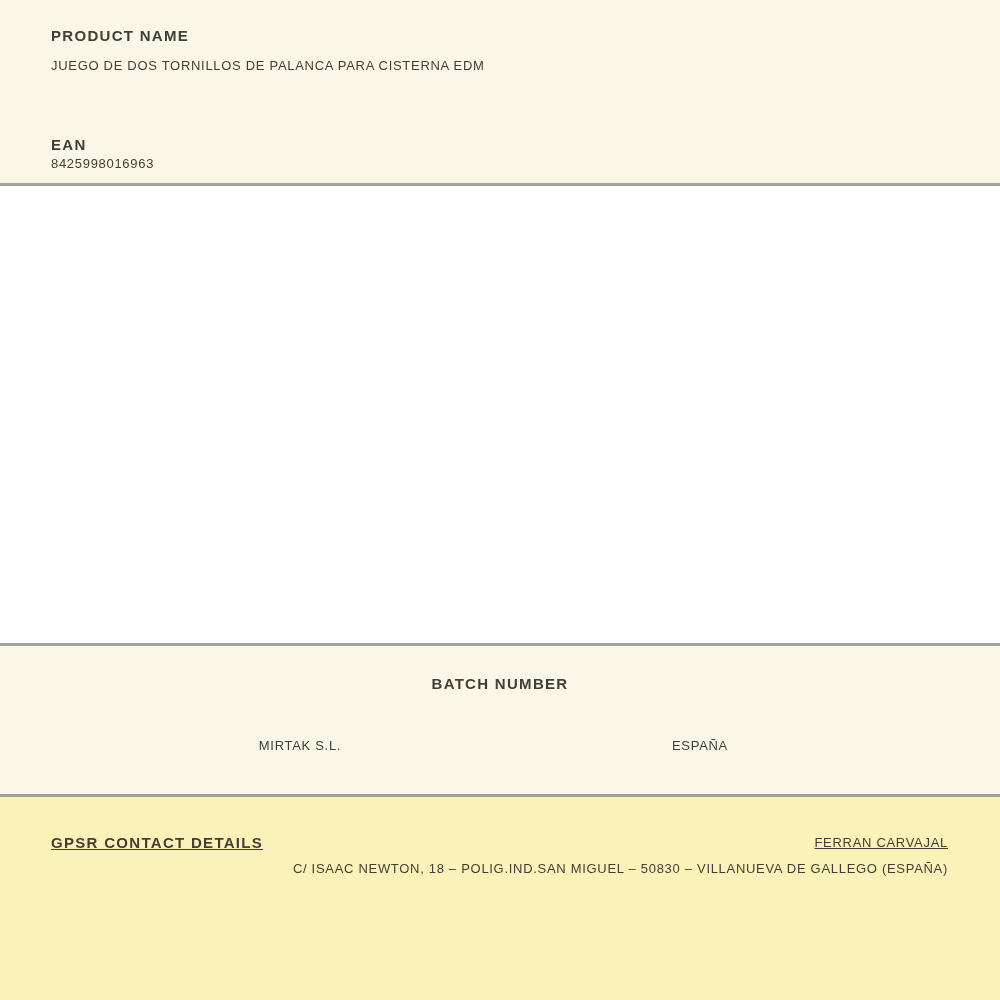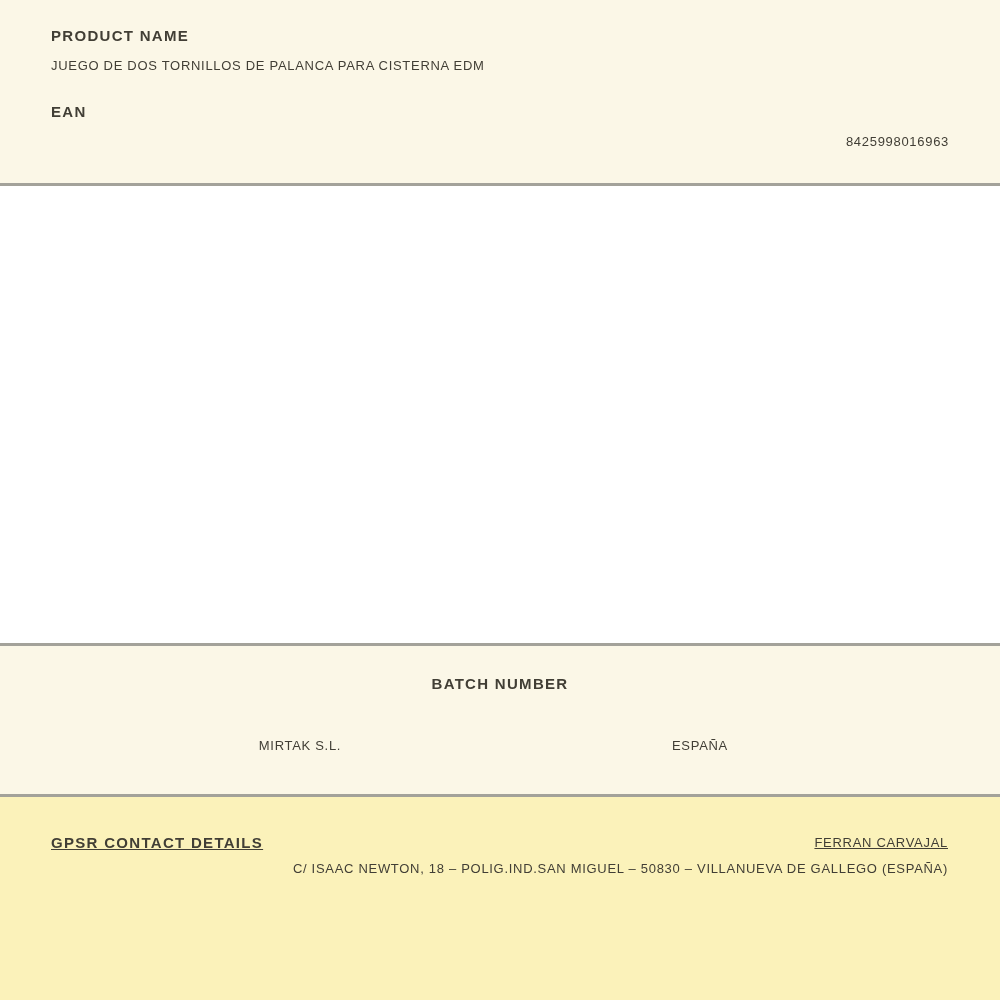--- a/index.html
+++ b/index.html
@@ -37,22 +37,22 @@
     color: var(--text);
   }
   .value {
     font-size: 13px;
     font-weight: 400;
     letter-spacing: 0.7px;
     line-height: 17px;
     color: var(--text);
   }
   .sec.top .value.product { margin-top: 13px; }
-  .sec.top .label.ean { margin-top: 29px; }
-  .sec.top .value.ean-code { margin-top: 13px; text-align: right; }
+  .sec.top .label.ean { margin-top: 62px; }
+  .sec.top .value.ean-code { margin-top: 2px; }
 
   
   .sec.white {
     height: 457px;
     background: var(--white);
   }
 
   
   .sec.mid {
     height: 148px;

